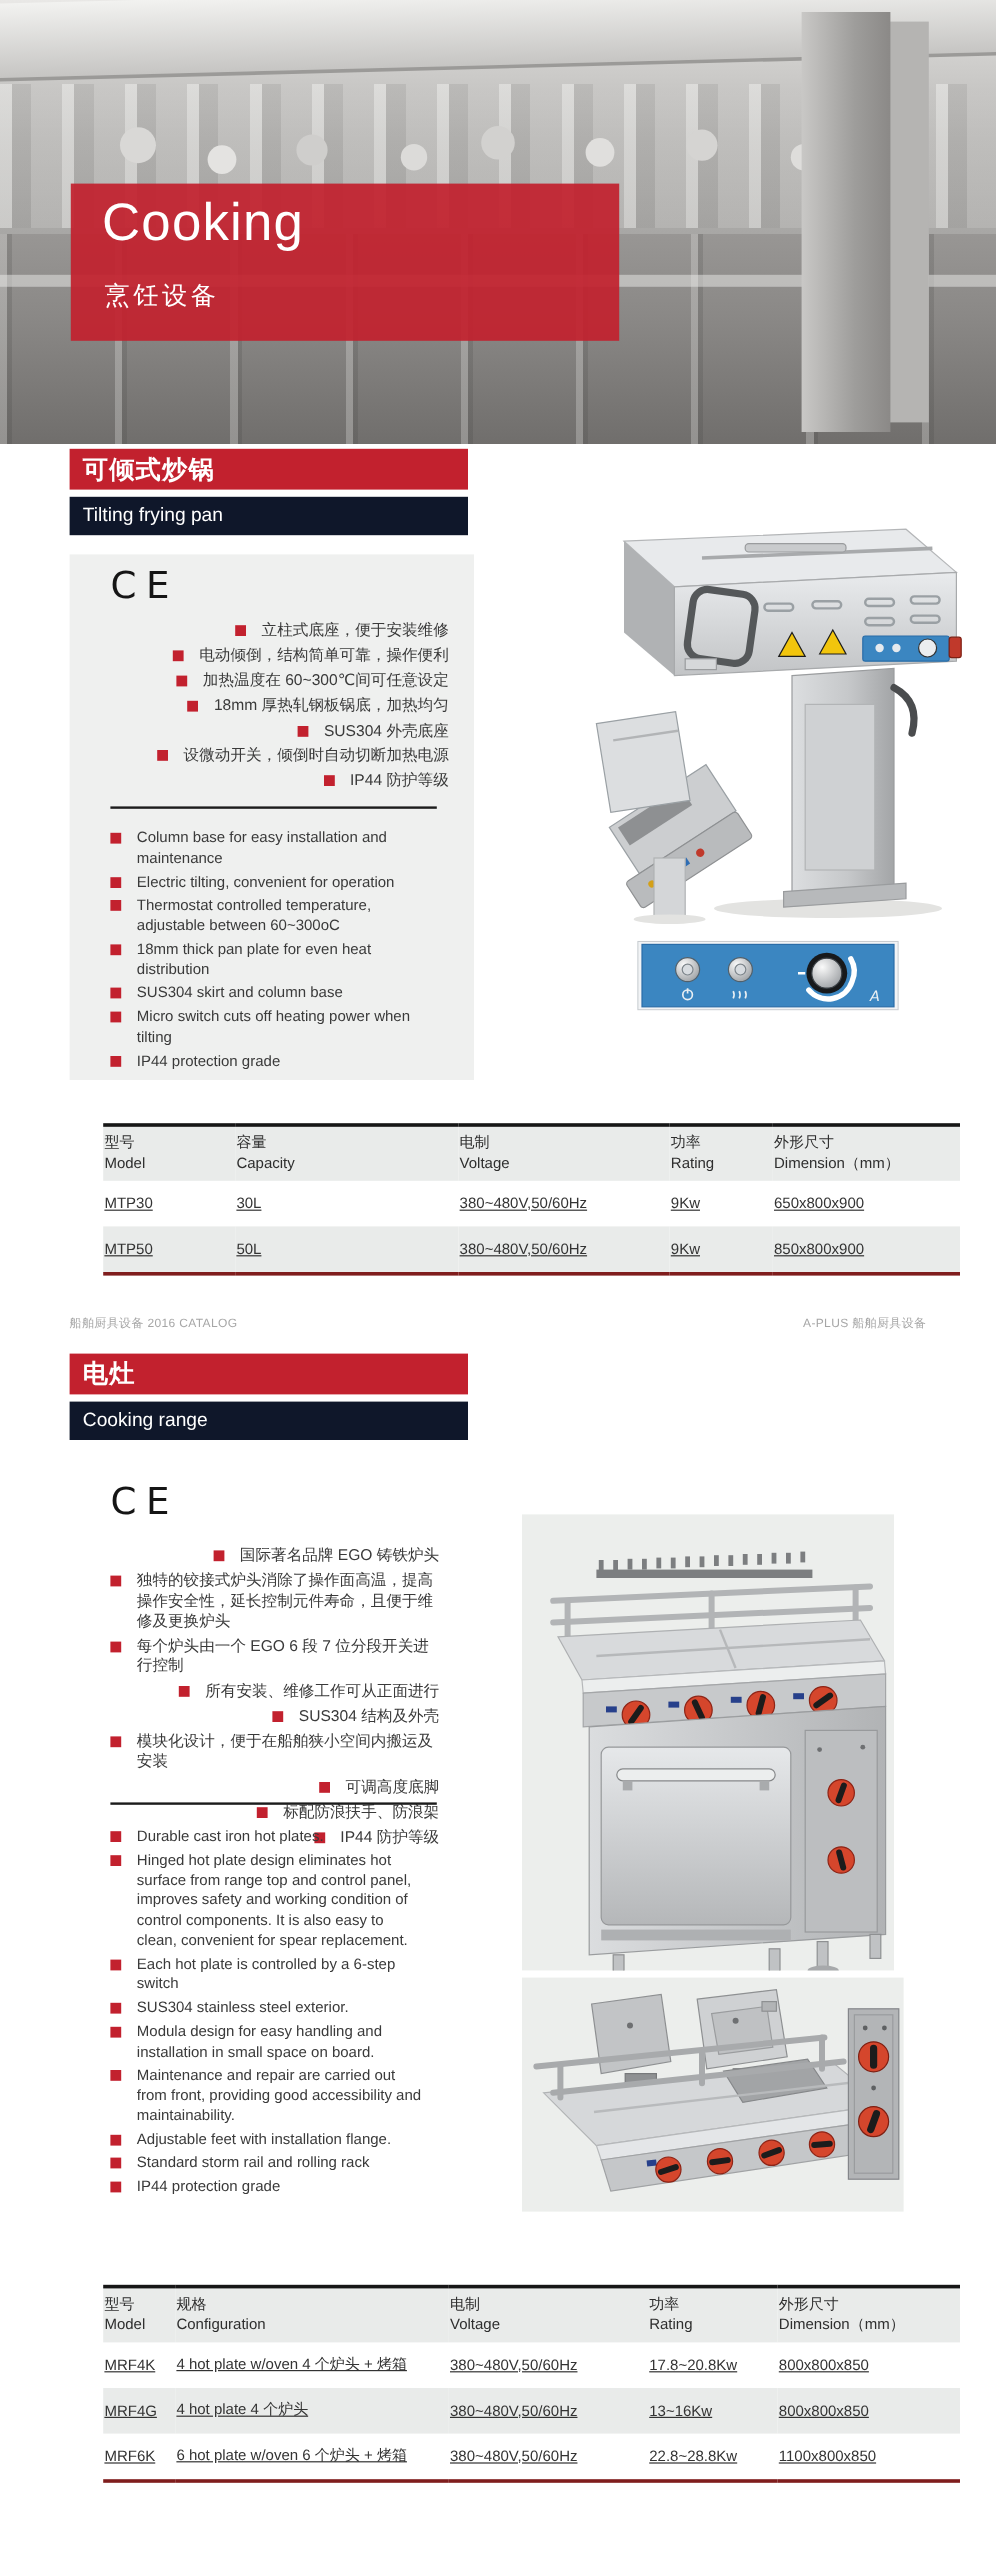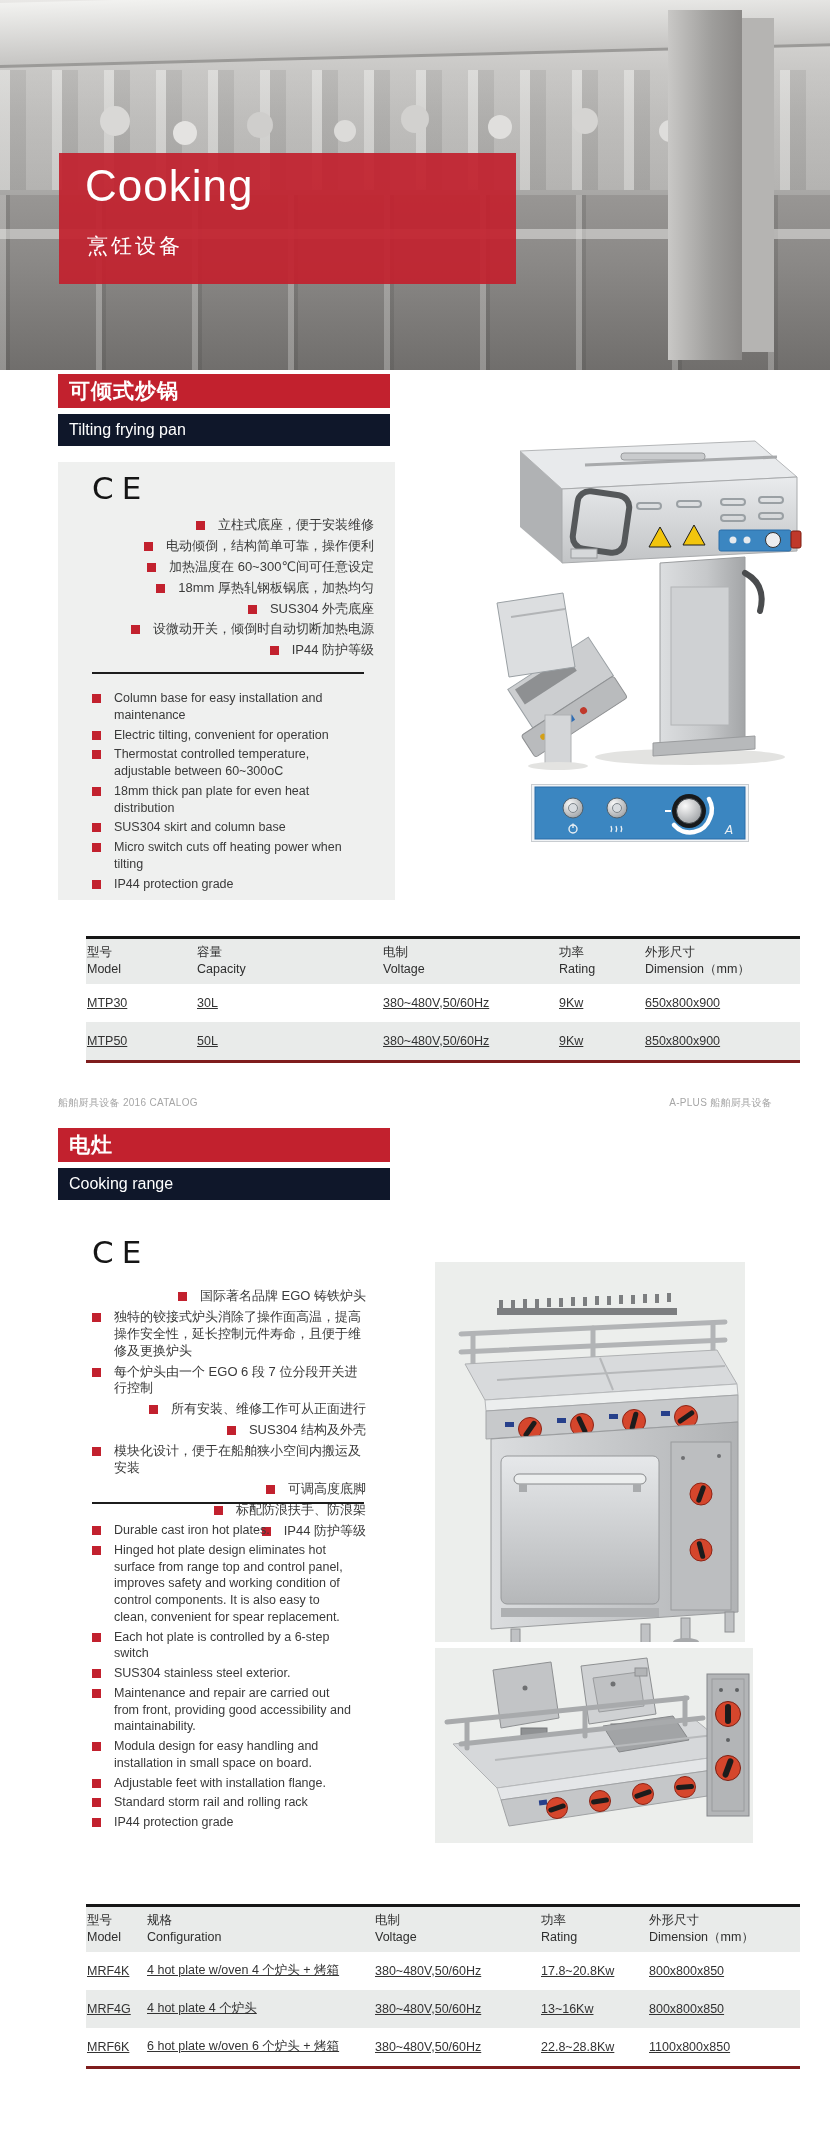--- a/index.html
+++ b/index.html
@@ -358,25 +358,25 @@
     <li>
         <span class="sq"></span>
         <span class="btext">Each hot plate is controlled by a 6-step switch</span>
       </li>
     <li>
         <span class="sq"></span>
         <span class="btext">SUS304 stainless steel exterior.</span>
       </li>
     <li>
         <span class="sq"></span>
+        <span class="btext">Modula design for easy handling and installation in small space on board.</span>
+      </li>
+    <li>
+        <span class="sq"></span>
         <span class="btext">Maintenance and repair are carried out from front, providing good accessibility and maintainability.</span>
-      </li>
-    <li>
-        <span class="sq"></span>
-        <span class="btext">Modula design for easy handling and installation in small space on board.</span>
       </li>
     <li>
         <span class="sq"></span>
         <span class="btext">Adjustable feet with installation flange.</span>
       </li>
     <li>
         <span class="sq"></span>
         <span class="btext">Standard storm rail and rolling rack</span>
       </li>
     <li>

